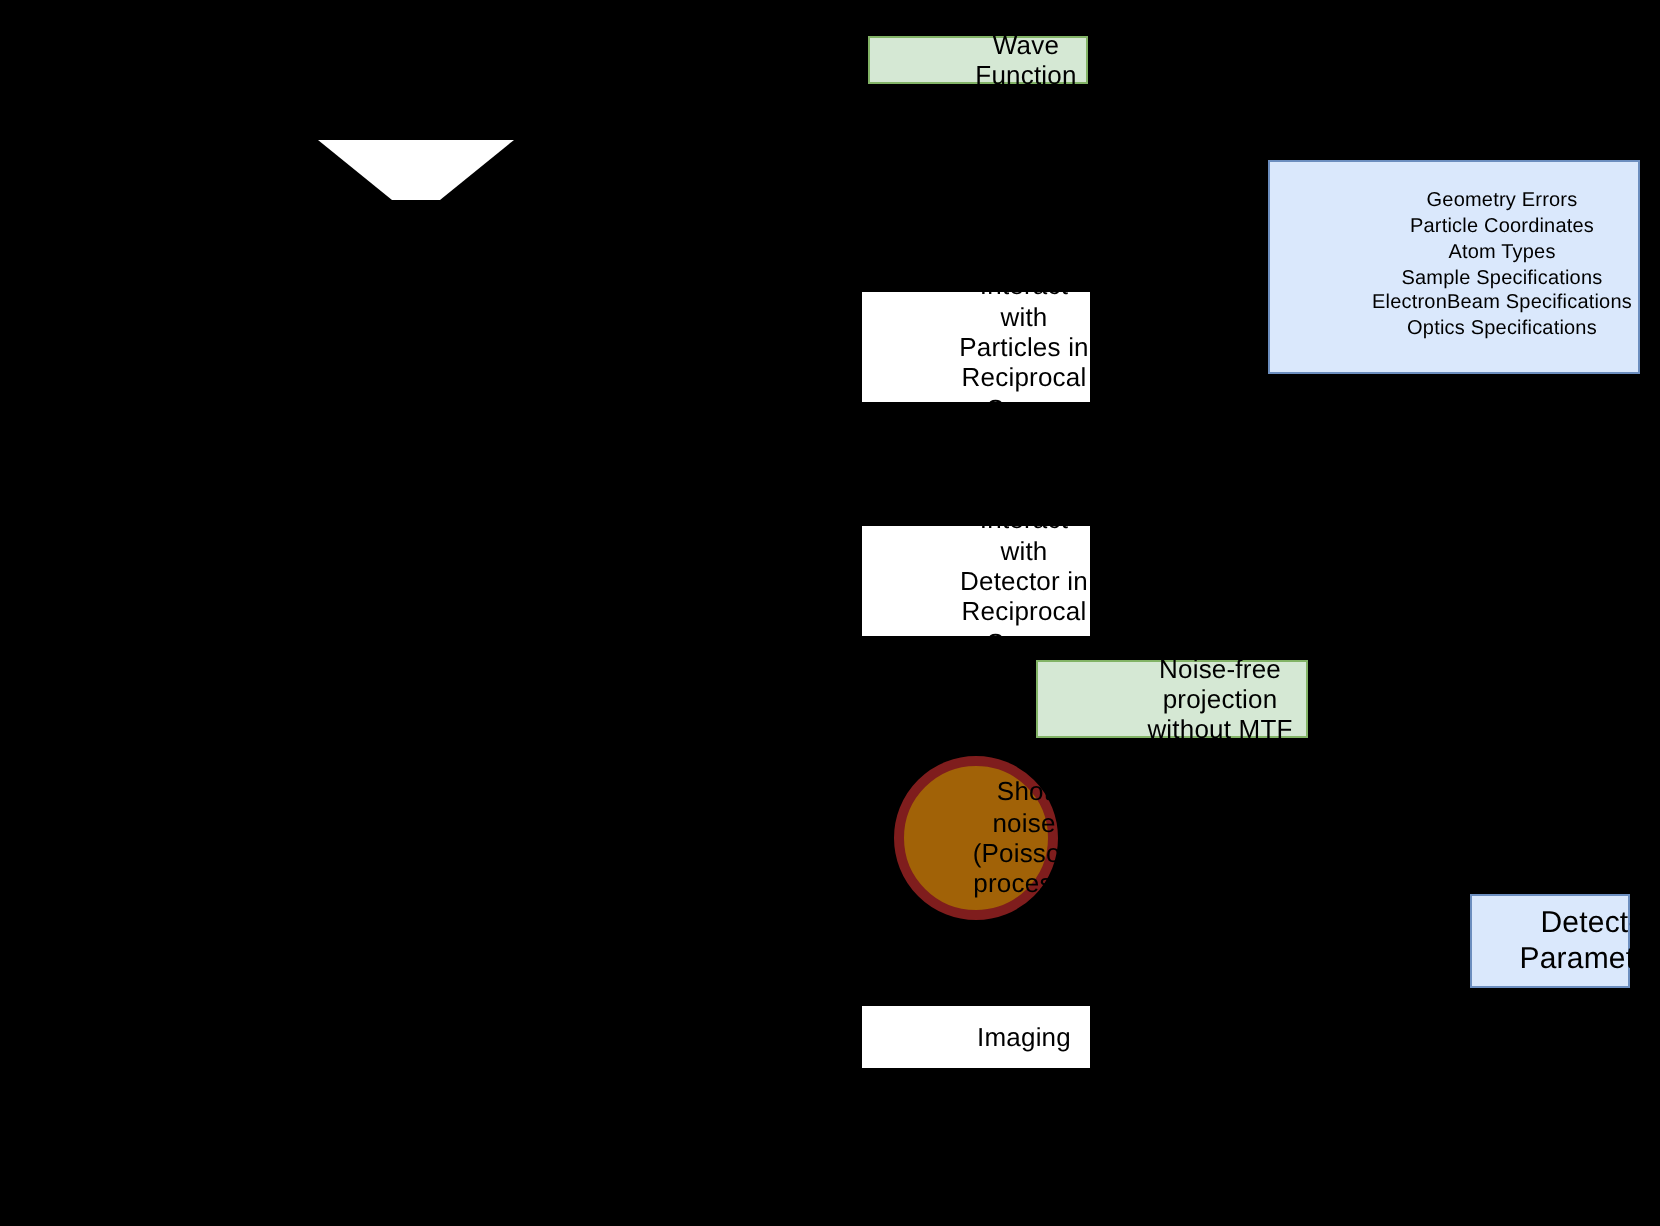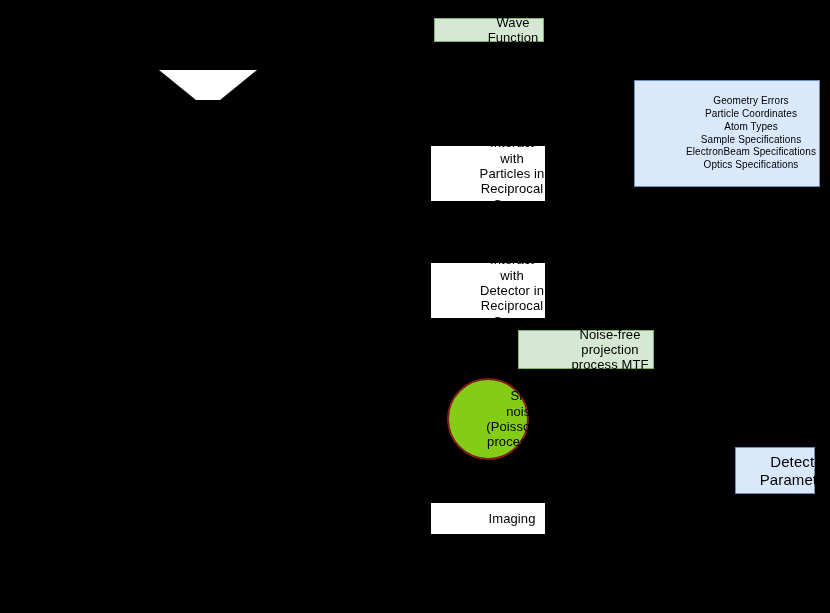--- a/index.html
+++ b/index.html
@@ -39,24 +39,23 @@
   }
   .box-green {
     background: #d5e8d4;
     border-color: #82b366;
   }
   .box-blue {
     background: #dae8fc;
     border-color: #6c8ebf;
   }
   .ellipse {
-    background: #84cc16;
-    border: 2px solid #7f1d1d;
+    background: #a16207;
+    border: 5px solid #7f1d1d;
     border-radius: 50%;
-    text-align: right;
   }
   .multiline {
     white-space: pre-line;
   }
   .tri-arrow {
     position: absolute;
     width: 0;
     height: 0;
   }
 </style>
@@ -79,21 +78,21 @@
   </div>
 
   <div class="node box box-white" style="left:430px; top:262px; width:116px; height:57px; font-size:13px;">
     <span class="multiline">Interact with
 Detector in
 Reciprocal Space</span>
   </div>
 
   <div class="node box box-green" style="left:518px; top:330px; width:136px; height:39px; font-size:13px;">
     <span class="multiline">Noise-free projection
-process MTF</span>
+without MTF</span>
   </div>
 
   <div class="node ellipse" style="left:447px; top:378px; width:82px; height:82px; font-size:13px;">
     <span class="multiline">Shot noise
 (Poisson
 process)</span>
   </div>
 
   <div class="node box box-white" style="left:430px; top:502px; width:116px; height:33px; font-size:13px;">
     <span class="multiline">Imaging</span>

